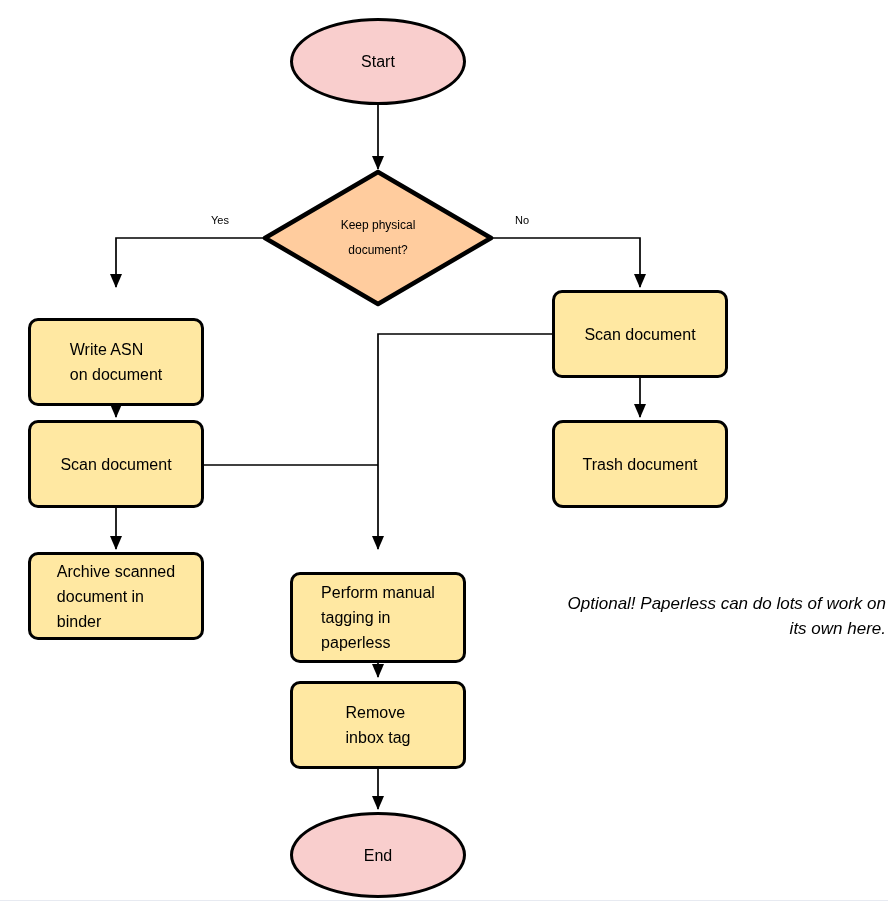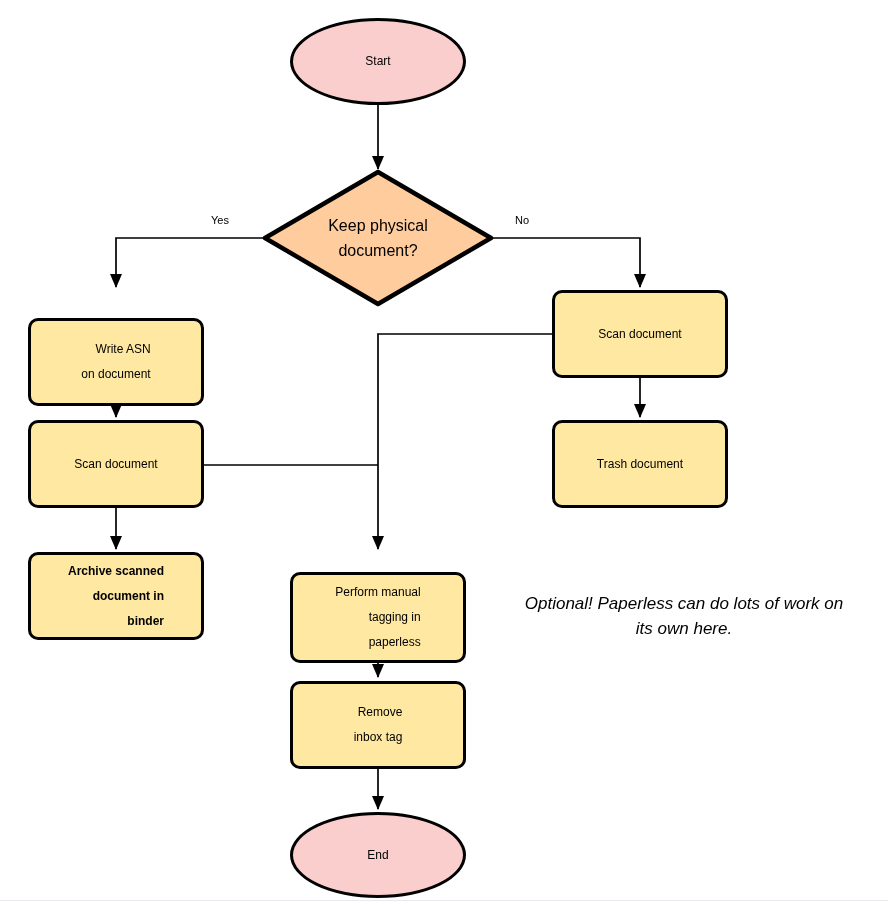--- a/index.html
+++ b/index.html
@@ -27,61 +27,61 @@
     stroke: #000000;
     stroke-width: 4.5;
     stroke-linejoin: round;
   }
   .node {
     position: absolute;
     z-index: 2;
     display: flex;
     align-items: center;
     justify-content: center;
-    text-align: right;
+    text-align: left;
     box-sizing: border-box;
-    font-size: 12px;
+    font-size: 16px;
     line-height: 25px;
     white-space: pre-line;
   }
   .terminator {
     background: #f9cecd;
     border: 3px solid #000000;
     border-radius: 50%;
   }
   .process {
     background: #ffe8a2;
     border: 3px solid #000000;
     border-radius: 10px;
   }
   .decision-label {
     position: absolute;
     z-index: 2;
     display: flex;
     align-items: center;
     justify-content: center;
     text-align: center;
-    font-size: 16px;
+    font-size: 12px;
     line-height: 25px;
     white-space: pre-line;
   }
   .edge-label {
     position: absolute;
     z-index: 2;
     font-size: 11px;
     line-height: 18px;
   }
   .note {
     position: absolute;
     z-index: 2;
     font-size: 17px;
     line-height: 25px;
     font-style: italic;
     white-space: pre-line;
-    text-align: center;
+    text-align: right;
   }
   .bottom-rule {
     position: absolute;
     left: 0;
     top: 900px;
     width: 888px;
     height: 1px;
     background: #e7eaf1;
     z-index: 0;
   }
@@ -134,31 +134,31 @@
 
   <div class="node process" style="left:28px; top:290px; width:176px; height:88px;margin-top:28px;">
     <span>Write ASN
 on document</span>
   </div>
 
   <div class="node process" style="left:28px; top:420px; width:176px; height:88px;">
     <span>Scan document</span>
   </div>
 
-  <div class="node process" style="left:28px; top:552px; width:176px; height:88px;font-weight:bold;">
+  <div class="node process" style="left:28px; top:552px; width:176px; height:88px;">
     <span>Archive scanned
 document in
 binder</span>
   </div>
 
   <div class="node process" style="left:552px; top:290px; width:176px; height:88px;">
     <span>Scan document</span>
   </div>
 
-  <div class="node process" style="left:552px; top:420px; width:176px; height:88px;">
+  <div class="node process" style="left:552px; top:420px; width:176px; height:88px;border-radius:11px;">
     <span>Trash document</span>
   </div>
 
   <div class="node process" style="left:290px; top:572px; width:176px; height:91px;">
     <span>Perform manual
 tagging in
 paperless</span>
   </div>
 
   <div class="note" style="left:482px; top:591px; width:404px;">Optional! Paperless can do lots of work on

